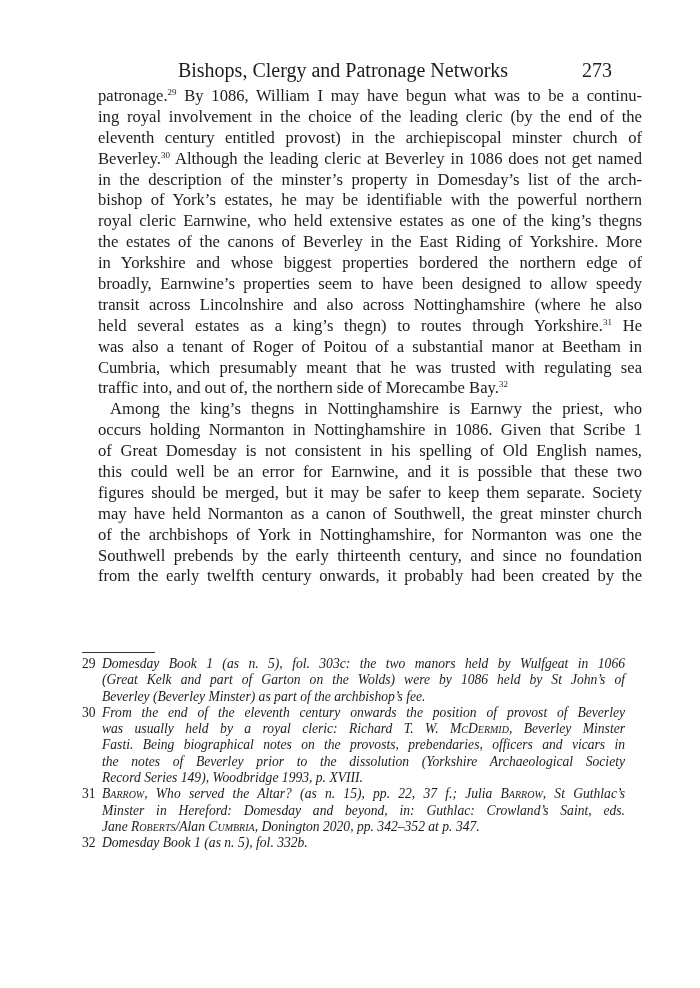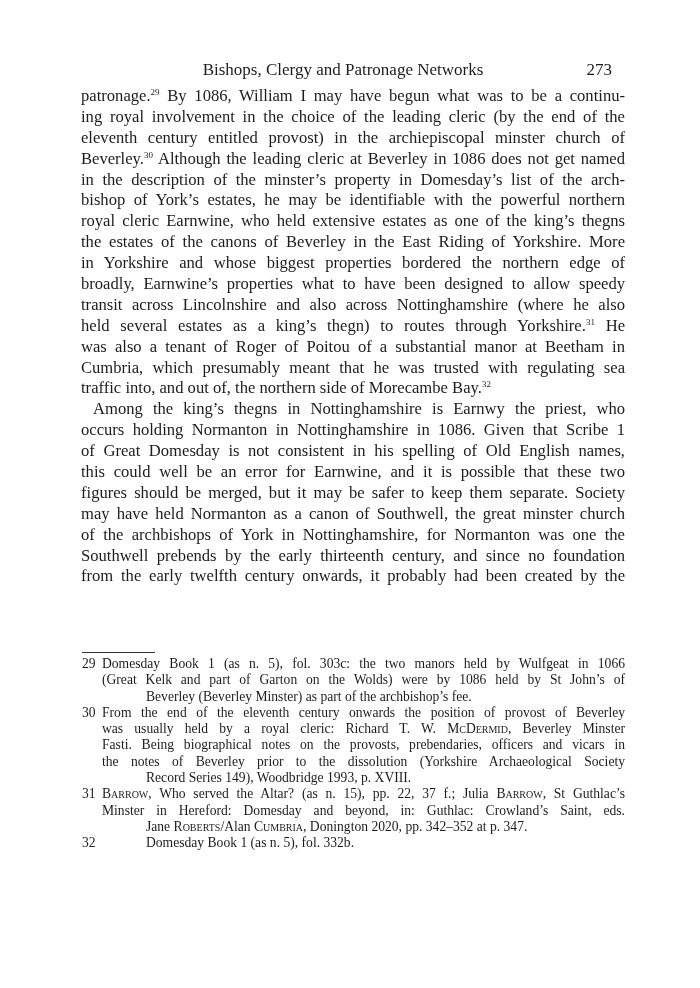--- a/index.html
+++ b/index.html
@@ -1,56 +1,56 @@
 <!DOCTYPE html>
 <html><head>
 <meta charset="utf-8">
 <style>
   html, body { margin: 0; padding: 0; background: #ffffff; }
   body { width: 700px; height: 988px; position: relative; overflow: hidden;
          font-family: "Liberation Serif", "DejaVu Serif", serif; color: #1c1c1c; }
   .header { position: absolute; top: 60px; left: 81px; width: 544px; height: 20px;
-            font-size: 17px; line-height: 20px; }
+            font-size: 20px; line-height: 20px; }
   .running-title { position: absolute; left: 0; right: 0; text-align: center; padding-right: 20px; }
   .page-number { position: absolute; right: 13px; top: 0; }
-  .body-text { position: absolute; top: 86px; left: 81px; width: 544px; }
+  .body-text { position: absolute; top: 86px; left: 98px; width: 544px; }
   .line { display: block; font-size: 16.6px; line-height: 20.9px; height: 20.9px;
           text-align: justify; text-align-last: justify; white-space: nowrap; }
   .line.last { text-align-last: left; }
   .line.indent { padding-left: 12px; }
   sup { font-size: 9px; vertical-align: 0; position: relative; top: -6px; line-height: 0; }
   .fn-rule { position: absolute; top: 652px; left: 82px; width: 73px; height: 0;
              border-top: 1px solid #333; }
   .footnotes { position: absolute; top: 656px; left: 81px; width: 544px; }
   .fn { position: relative; padding-left: 21px; font-size: 13.6px; }
   .fn-num { position: absolute; left: 1px; top: 0; font-size: 13.6px; line-height: 16.3px; }
   .fn-line { display: block; line-height: 16.3px; height: 16.3px; text-align: justify;
-             text-align-last: justify; white-space: nowrap; }
-  .fn-line.last { text-align-last: left; margin-left: 44px; }
+             text-align-last: justify; white-space: nowrap; font-style: italic; }
+  .fn-line.last { text-align-last: left; }
   .sc { font-variant: small-caps; }
 </style>
 </head>
 <body>
 
 <div class="header">
   <span class="running-title">Bishops, Clergy and Patronage Networks</span>
   <span class="page-number">273</span>
 </div>
 
 <div class="body-text" id="body-text">
     <div class="line"><span>patronage.</span><sup>29</sup><span> By 1086, William I may have begun what was to be a continu-</span></div>
     <div class="line">ing royal involvement in the choice of the leading cleric (by the end of the</div>
     <div class="line">eleventh century entitled provost) in the archiepiscopal minster church of</div>
     <div class="line"><span>Beverley.</span><sup>30</sup><span> Although the leading cleric at Beverley in 1086 does not get named</span></div>
     <div class="line">in the description of the minster’s property in Domesday’s list of the arch-</div>
     <div class="line">bishop of York’s estates, he may be identifiable with the powerful northern</div>
     <div class="line">royal cleric Earnwine, who held extensive estates as one of the king’s thegns</div>
     <div class="line">the estates of the canons of Beverley in the East Riding of Yorkshire. More</div>
     <div class="line">in Yorkshire and whose biggest properties bordered the northern edge of</div>
-    <div class="line">broadly, Earnwine’s properties what to have been designed to allow speedy</div>
+    <div class="line">broadly, Earnwine’s properties seem to have been designed to allow speedy</div>
     <div class="line">transit across Lincolnshire and also across Nottinghamshire (where he also</div>
     <div class="line"><span>held several estates as a king’s thegn) to routes through Yorkshire.</span><sup>31</sup><span> He</span></div>
     <div class="line">was also a tenant of Roger of Poitou of a substantial manor at Beetham in</div>
     <div class="line">Cumbria, which presumably meant that he was trusted with regulating sea</div>
     <div class="line last"><span>traffic into, and out of, the northern side of Morecambe Bay.</span><sup>32</sup><span></span></div>
     <div class="line indent">Among the king’s thegns in Nottinghamshire is Earnwy the priest, who</div>
     <div class="line">occurs holding Normanton in Nottinghamshire in 1086. Given that Scribe 1</div>
     <div class="line">of Great Domesday is not consistent in his spelling of Old English names,</div>
     <div class="line">this could well be an error for Earnwine, and it is possible that these two</div>
     <div class="line">figures should be merged, but it may be safer to keep them separate. Society</div>

